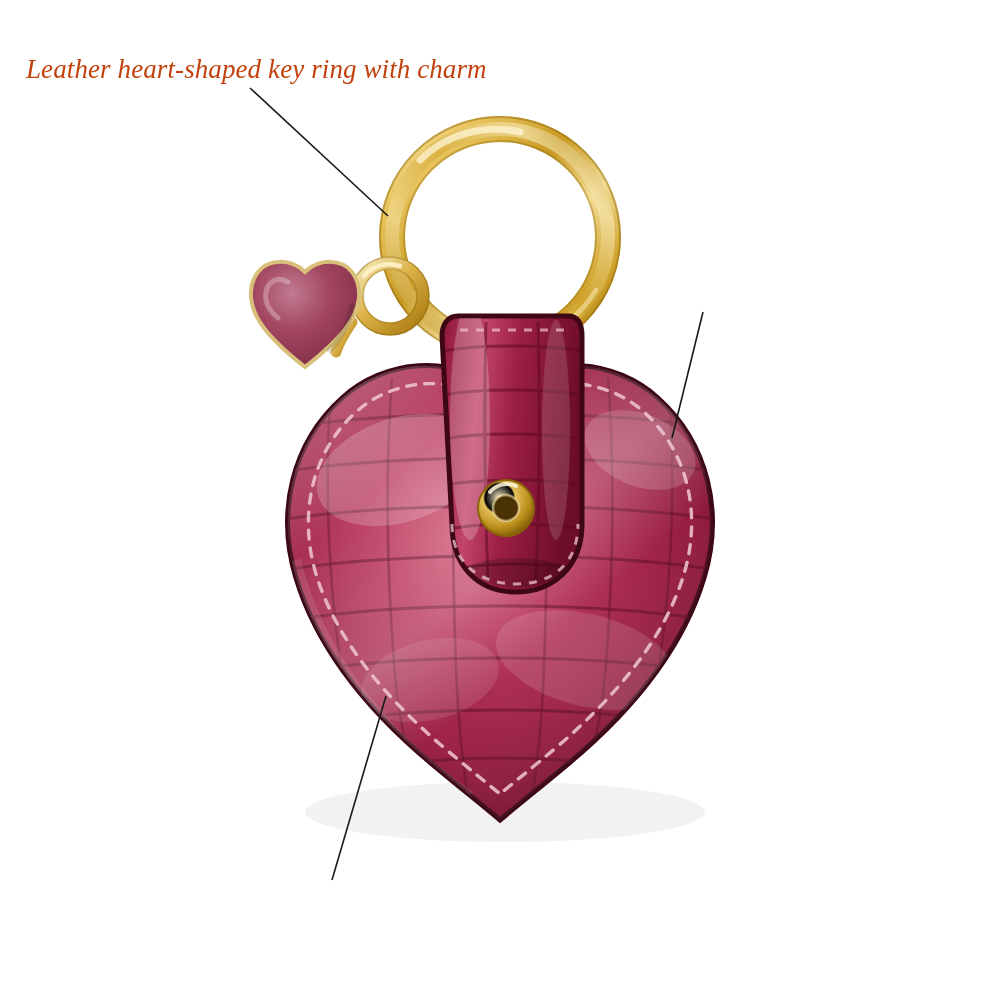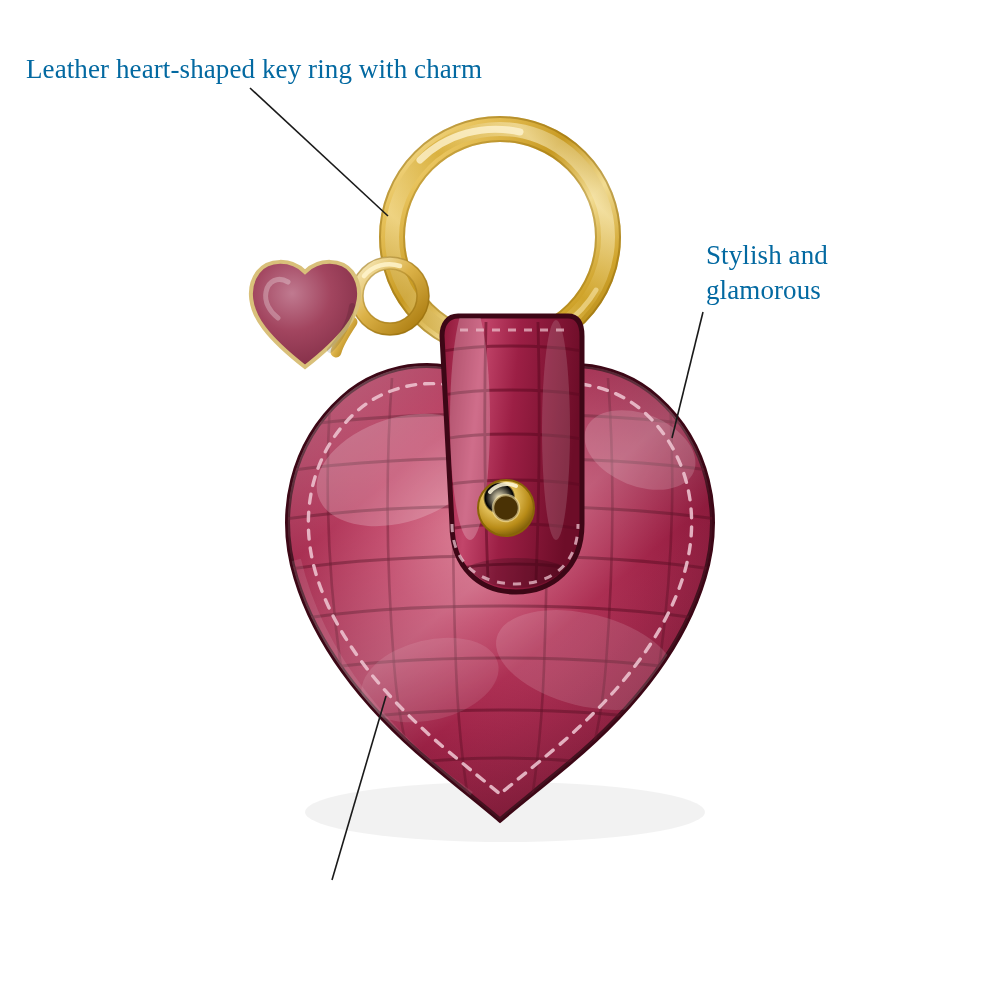--- a/index.html
+++ b/index.html
@@ -12,26 +12,27 @@
     width: 1000px;
     height: 1000px;
     background: #ffffff;
     overflow: hidden;
     font-family: "Liberation Serif", serif;
   }
 
   
   .annot {
     position: absolute;
-    color: #0369a1;
+    color: #c2410c;
     font-family: "Liberation Serif", serif;
     font-size: 27px;
     line-height: 1.28;
     white-space: pre-line;
     letter-spacing: 0.1px;
+    font-style: italic;
   }
   #annot-top    { left: 26px;  top: 52px;  }
   #annot-right  { left: 706px; top: 238px; }
   #annot-bottom { left: 106px; top: 895px; }
 
   
   #overlay {
     position: absolute;
     left: 0; top: 0;
     width: 1000px; height: 1000px;
@@ -246,17 +247,15 @@
   </svg>
 
   <svg id="overlay">
     <line x1="250" y1="88" x2="388" y2="216" stroke="#1a1a1a" stroke-width="1.6"></line>
     <line x1="703" y1="312" x2="672" y2="438" stroke="#1a1a1a" stroke-width="1.6"></line>
     <line x1="332" y1="880" x2="386" y2="696" stroke="#1a1a1a" stroke-width="1.6"></line>
   </svg>
 
   <div class="annot" id="annot-top">Leather heart-shaped key ring with charm</div>
 
-  <div class="annot" id="annot-right">Stylish and
-glamorous</div>
 
 
 </div>
 
 </body></html>

